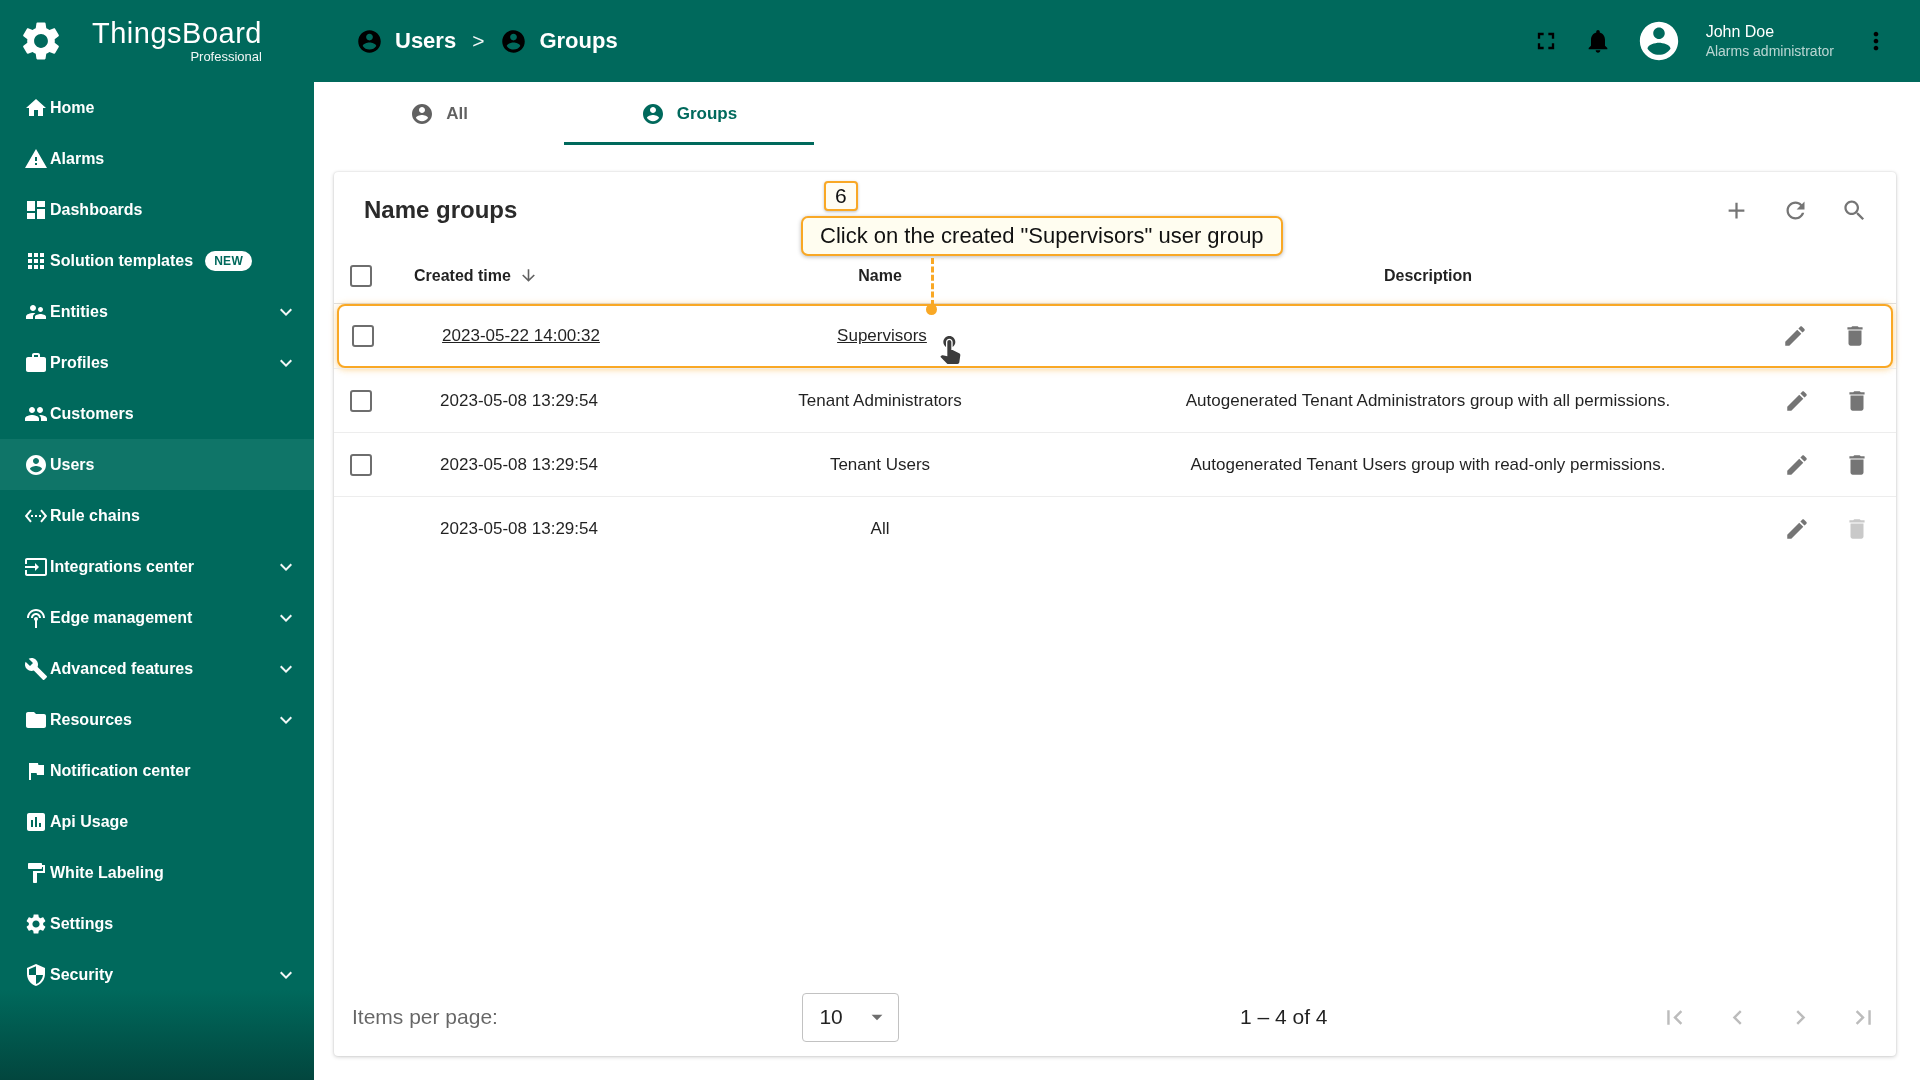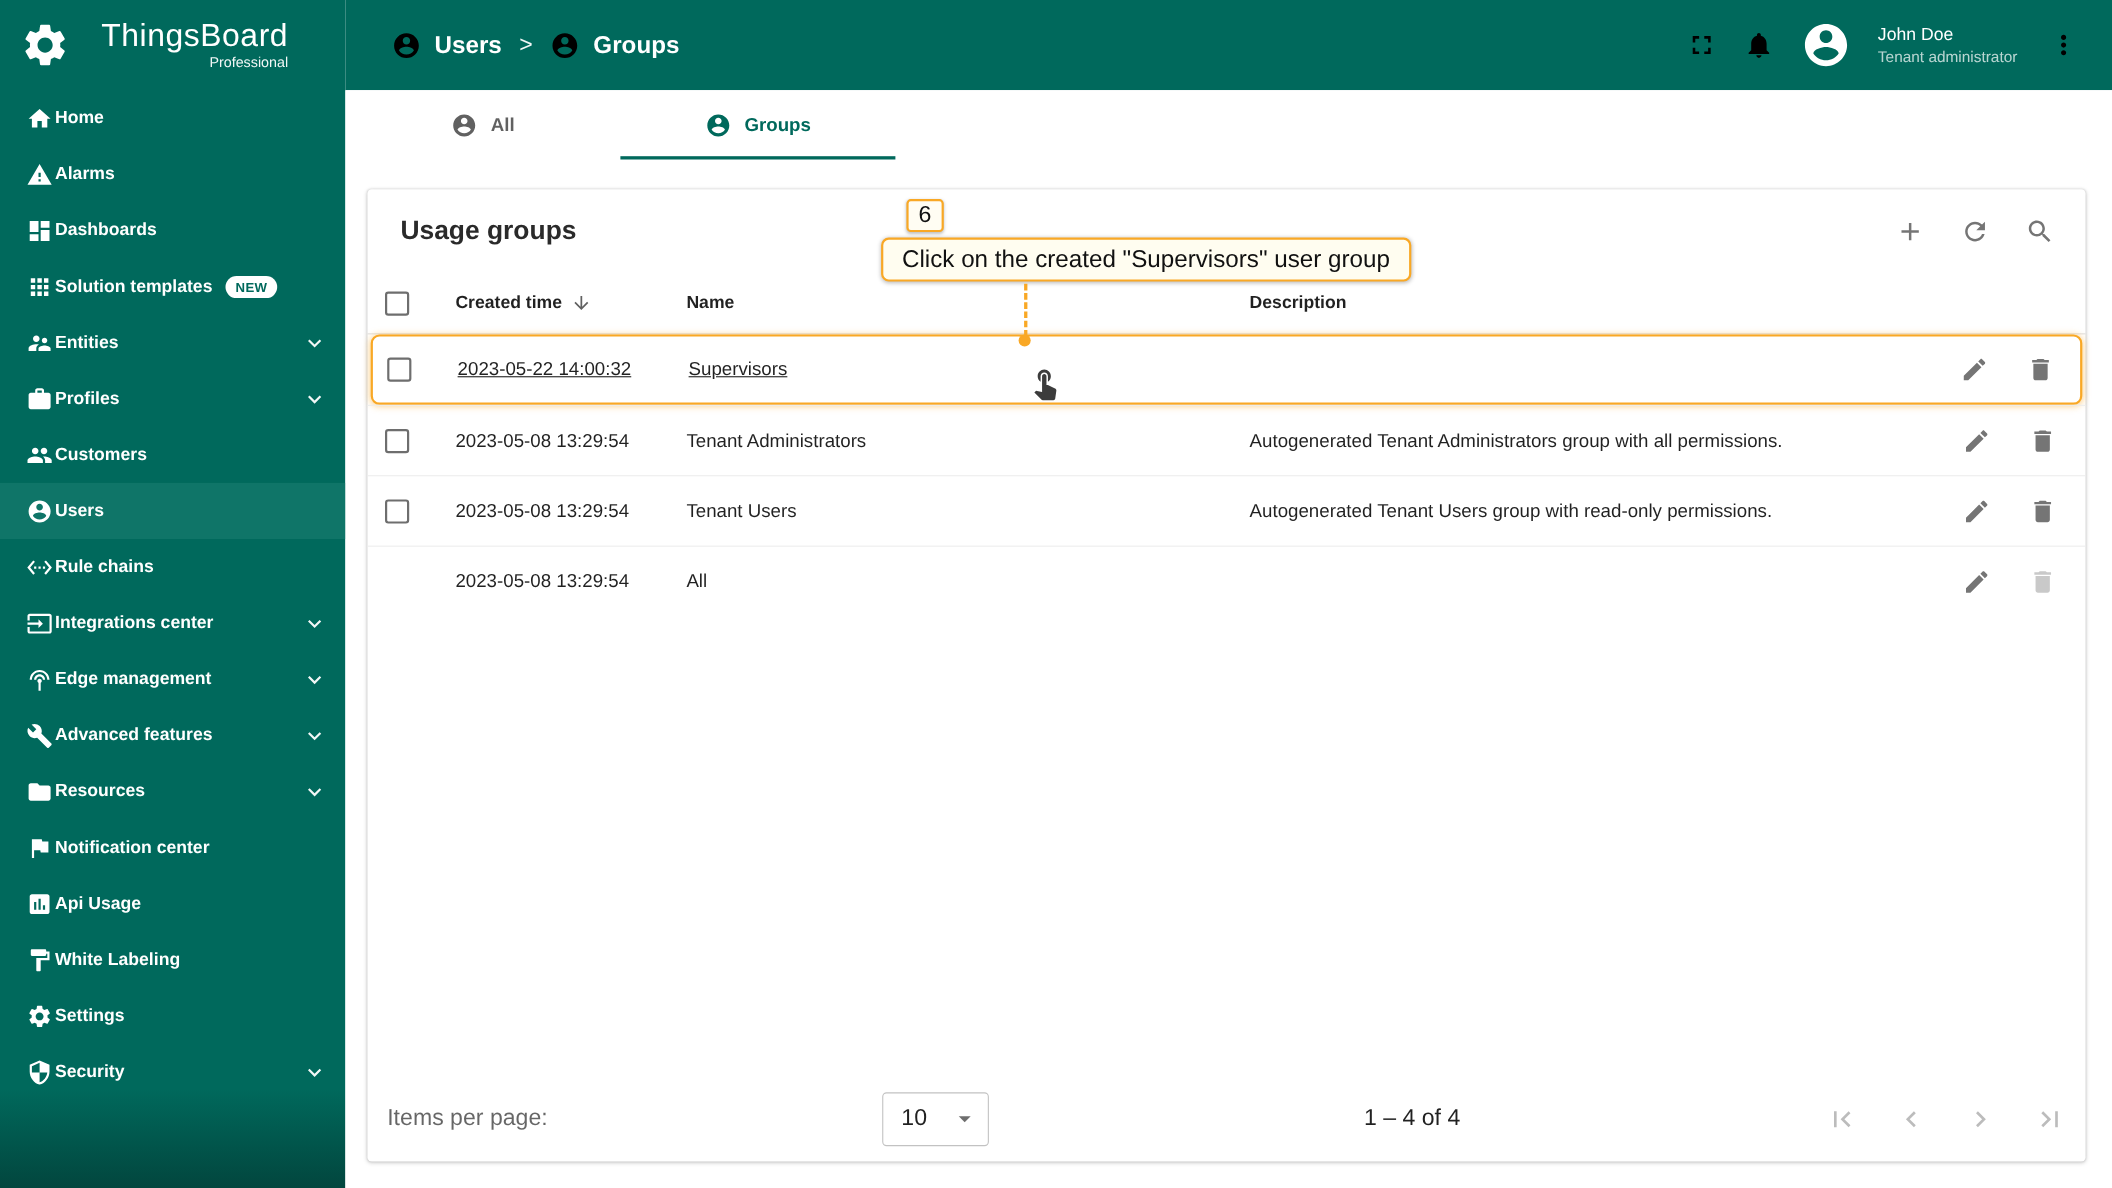--- a/index.html
+++ b/index.html
@@ -51,21 +51,21 @@
 
   .card { position:absolute; left:20px; right:24px; top:90px; bottom:24px; background:#fff;
     border-radius:4px; box-shadow:0 1px 4px rgba(0,0,0,.18), 0 0 2px rgba(0,0,0,.12);
     display:flex; flex-direction:column; }
   .card-header { height:76px; min-height:76px; display:flex; align-items:center; padding:0 28px 0 30px; }
   .card-title { font-size:24px; font-weight:bold; color:#2a2a2a; }
   .card-tools { margin-left:auto; display:flex; align-items:center; gap:32px; }
   .tool-icon { width:27px; height:27px; color:#757575; cursor:pointer; }
 
   .trow { display:grid; grid-template-columns:64px 210px 512px 1fr 160px; align-items:center;
-    padding:0 16px; height:64px; font-size:17px; color:rgba(0,0,0,.87); }
+    padding:0 16px; height:64px; font-size:17px; color:rgba(0,0,0,.87);text-align:center; }
   .thead { height:56px; font-size:16px; font-weight:bold; color:rgba(0,0,0,.87);
     border-bottom:1px solid #e0e0e0; }
   .trow + .trow:not(.highlighted) { border-top:1px solid #ededed; }
   .trow.highlighted { border:2px solid #f9a825; border-radius:8px; margin:0 3px;
     padding:0 13px; box-shadow:0 1px 7px rgba(249,168,37,.55); background:#fff;text-decoration:underline; }
   .checkbox { width:22px; height:22px; border:2px solid #6e6e6e; border-radius:3px;
     background:#fff; cursor:pointer; }
   .col-sort { display:flex; align-items:center; gap:8px; cursor:pointer; }
   .sort-icon { width:19px; height:19px; color:#616161; }
   .actions { display:flex; justify-content:flex-end; gap:34px; padding-right:10px; }
@@ -320,21 +320,21 @@
               <path d="M7 14H5v5h5v-2H7v-3zm-2-4h2V7h3V5H5v5zm12 7h-3v2h5v-5h-2v3zM14 5v2h3v3h2V5h-5z"></path>
             </svg></span>
         <span class="tb-icon"><svg viewBox="0 0 24 24">
               <path d="M12 22c1.1 0 2-.9 2-2h-4c0 1.1.89 2 2 2zm6-6v-5c0-3.07-1.64-5.64-4.5-6.32V4c0-.83-.67-1.5-1.5-1.5s-1.5.67-1.5 1.5v.68C7.63 5.36 6 7.92 6 11v5l-2 2v1h16v-1l-2-2z"></path>
             </svg></span>
         <span class="avatar"><svg viewBox="0 0 24 24" fill="currentColor">
               <path d="M12 2C6.48 2 2 6.48 2 12s4.48 10 10 10 10-4.48 10-10S17.52 2 12 2zm0 3c1.66 0 3 1.34 3 3s-1.34 3-3 3-3-1.34-3-3 1.34-3 3-3zm0 14.2c-2.5 0-4.71-1.28-6-3.22.03-1.99 4-3.08 6-3.08 1.99 0 5.97 1.09 6 3.08-1.29 1.94-3.5 3.22-6 3.22z"></path>
             </svg></span>
         <div class="user-block">
           <span class="user-name">John Doe</span>
-          <span class="user-role">Tenant administrator</span>
+          <span class="user-role">Alarms administrator</span>
         </div>
         <span class="tb-icon"><svg viewBox="0 0 24 24">
               <path d="M12 8c1.1 0 2-.9 2-2s-.9-2-2-2-2 .9-2 2 .9 2 2 2zm0 2c-1.1 0-2 .9-2 2s.9 2 2 2 2-.9 2-2-.9-2-2-2zm0 6c-1.1 0-2 .9-2 2s.9 2 2 2 2-.9 2-2-.9-2-2-2z"></path>
             </svg></span>
       </div>
     </header>
 
     <div class="content">
 
       <div class="tabs">
@@ -351,21 +351,21 @@
               <svg viewBox="0 0 24 24" fill="currentColor">
                 <path d="M12 2C6.48 2 2 6.48 2 12s4.48 10 10 10 10-4.48 10-10S17.52 2 12 2zm0 3c1.66 0 3 1.34 3 3s-1.34 3-3 3-3-1.34-3-3 1.34-3 3-3zm0 14.2c-2.5 0-4.71-1.28-6-3.22.03-1.99 4-3.08 6-3.08 1.99 0 5.97 1.09 6 3.08-1.29 1.94-3.5 3.22-6 3.22z"></path>
               </svg>
             </span>
           <span>Groups</span>
         </div>
       </div>
 
       <div class="card">
         <div class="card-header">
-          <span class="card-title">Usage groups</span>
+          <span class="card-title">Name groups</span>
           <div class="card-tools">
             <span class="tool-icon"><svg viewBox="0 0 24 24" fill="currentColor">
                   <path d="M19 13h-6v6h-2v-6H5v-2h6V5h2v6h6v2z"></path>
                 </svg></span>
             <span class="tool-icon"><svg viewBox="0 0 24 24" fill="currentColor">
                   <path d="M17.65 6.35C16.2 4.9 14.21 4 12 4c-4.42 0-7.99 3.58-7.99 8s3.57 8 7.99 8c3.73 0 6.84-2.55 7.73-6h-2.08c-.82 2.33-3.04 4-5.65 4-3.31 0-6-2.69-6-6s2.69-6 6-6c1.66 0 3.14.69 4.22 1.78L13 11h7V4l-2.35 2.35z"></path>
                 </svg></span>
             <span class="tool-icon"><svg viewBox="0 0 24 24" fill="currentColor">
                   <path d="M15.5 14h-.79l-.28-.27C15.41 12.59 16 11.11 16 9.5 16 5.91 13.09 3 9.5 3S3 5.91 3 9.5 5.91 16 9.5 16c1.61 0 3.09-.59 4.23-1.57l.27.28v.79l5 5L20.49 19l-5-4.99zM9.5 14C7.01 14 5 11.99 5 9.5S7.01 5 9.5 5 14 7.01 14 9.5 11.99 14 9.5 14z"></path>
                 </svg></span>

